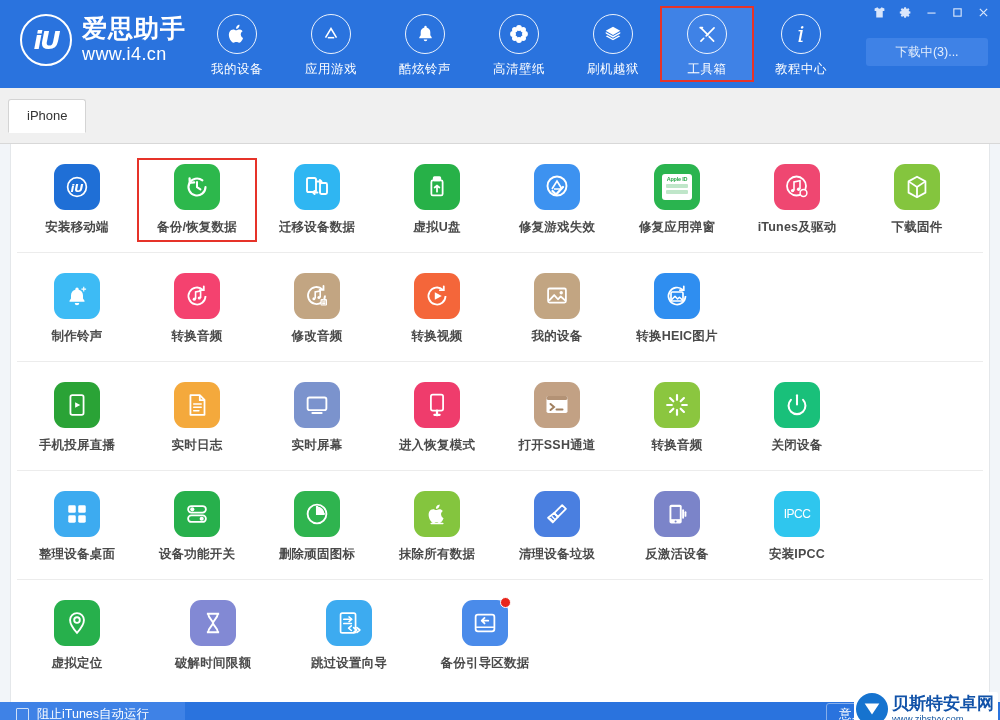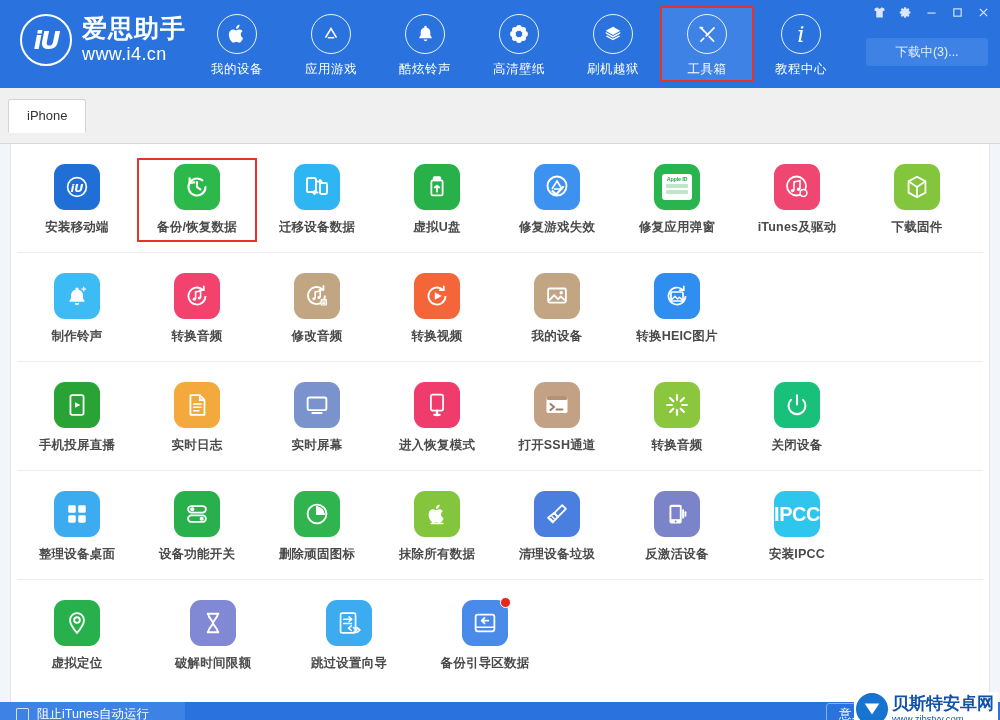--- a/index.html
+++ b/index.html
@@ -239,21 +239,21 @@
   .wm-main {
     font-size: 17px; font-weight: bold; color: #1152a8;
     font-family: "DejaVu Sans","Liberation Sans",sans-serif;
     letter-spacing: 0px;
   }
   .wm-sub { font-size: 9.5px; color: #15569f; margin-top: 2px; }
   .wm-box { background: #ffffff; padding: 1px 4px 1px 2px; border-radius: 2px; display:flex; align-items:center; gap:4px;}
 
   
   .glyph { font-size: 24px; line-height: 1; }
-  .ipcc-text { font-size: 20px; font-weight: bold; letter-spacing: -0.5px; font-family:"Liberation Sans",sans-serif;}
+  .ipcc-text { font-size: 12px; font-weight: normal; letter-spacing: -0.5px; font-family:"Liberation Sans",sans-serif;}
   .appleid-card {
     width: 30px; height: 26px; background: #fff; border-radius: 3px;
     display:flex; flex-direction:column; align-items:center; padding-top:2px; gap:2px;
   }
   .appleid-card .t { font-size:5.5px; color:#2aa84a; font-weight:bold; letter-spacing:-0.2px;}
   .appleid-card .b { width:22px; height:4px; background:#bfe6c9; border-radius:1px;}
 </style>
 </head>
 <body>
 

